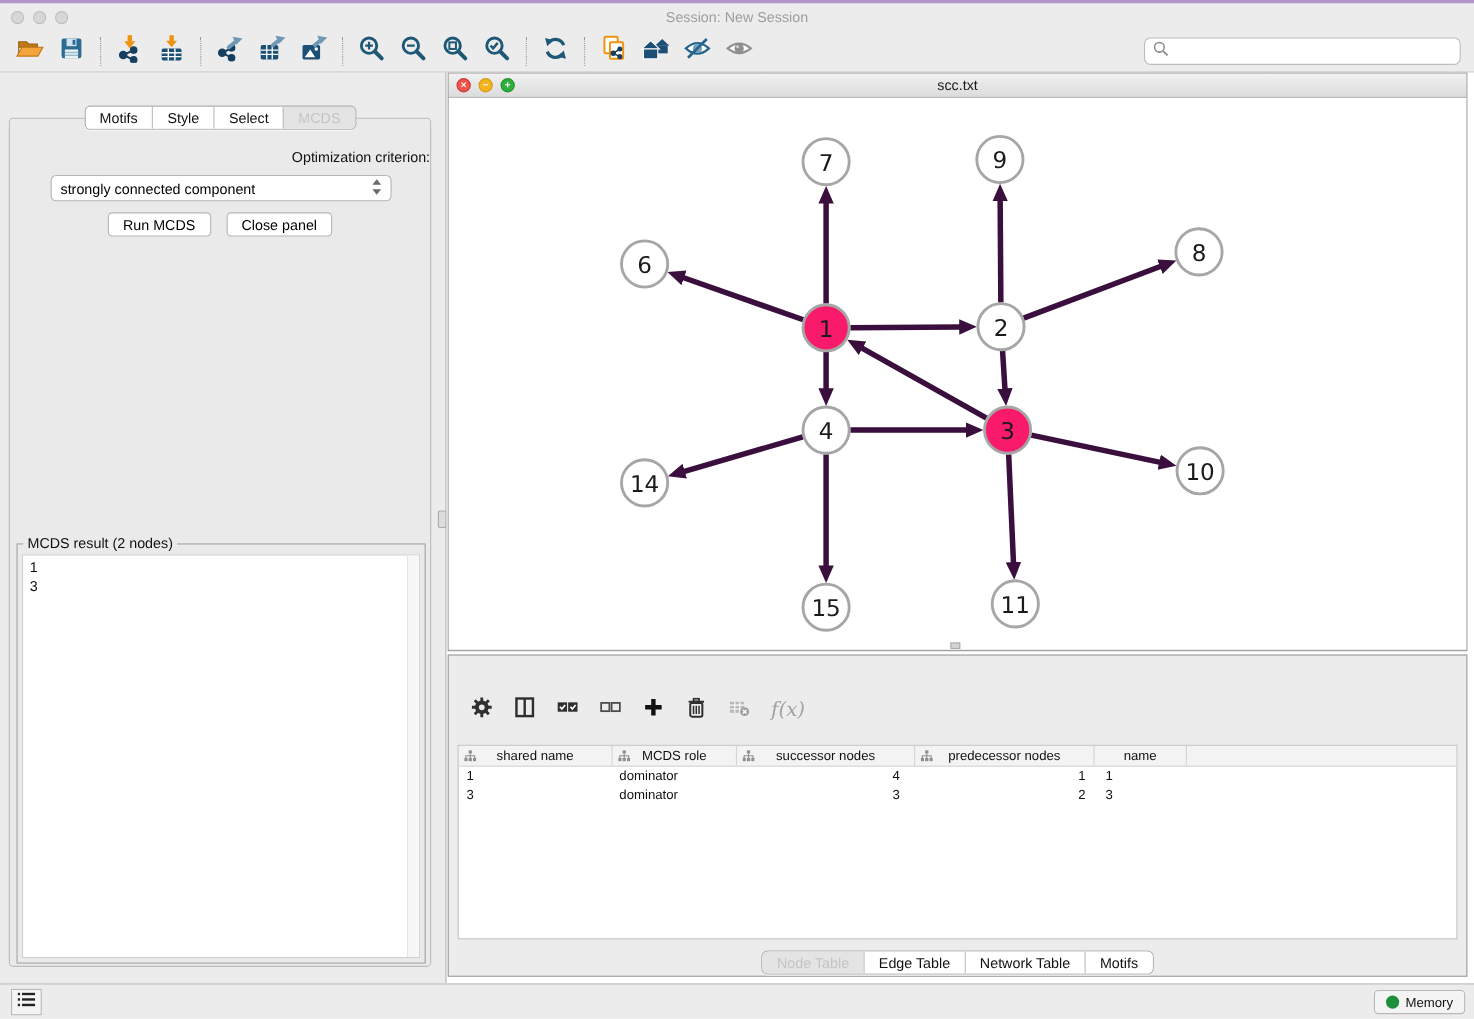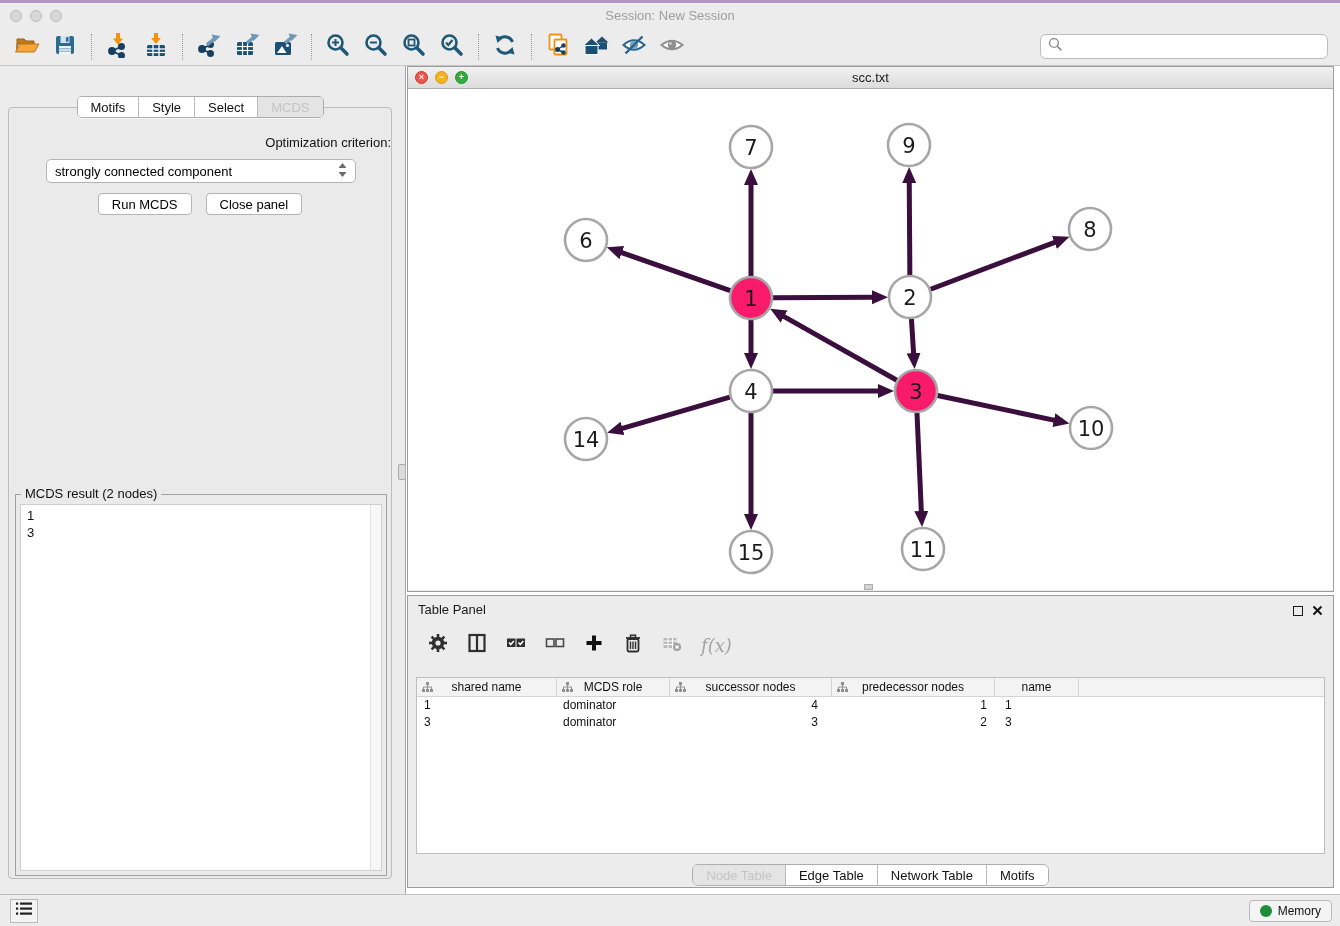--- a/index.html
+++ b/index.html
@@ -397,32 +397,20 @@
             <g>
               <circle cx="515" cy="460" r="21" fill="#ffffff" stroke="#a6a6a6" stroke-width="2.6"></circle>
               <text x="515" y="461" text-anchor="middle" dominant-baseline="central" font-size="21" fill="#1a1a1a" font-family="DejaVu Sans, sans-serif">11</text>
             </g>
           </svg>
         <div id="net-grip"></div>
       </div>
     </div>
 
     <div class="iframe-win" id="table-frame">
-      <div class="panel-header">
-        <span class="panel-title">Table Panel</span>
-        <span class="panel-btns">
-          <span class="float-ic"></span>
-          <span><svg width="11" height="11" viewBox="0 0 11 11">
-                <g stroke="#111" stroke-width="2">
-                  <line x1="1.5" y1="1.5" x2="9.5" y2="9.5"></line>
-                  <line x1="9.5" y1="1.5" x2="1.5" y2="9.5"></line>
-                </g>
-              </svg></span>
-        </span>
-      </div>
       <div id="tp-toolbar">
         <span class="tp-ic">
             <span><svg width="20" height="20" viewBox="0 0 20 20">
                 <g stroke="#2f2f2f" stroke-width="2.6">
                   <line x1="10" y1="1" x2="10" y2="19"></line>
                   <line x1="1" y1="10" x2="19" y2="10"></line>
                   <line x1="3.6" y1="3.6" x2="16.4" y2="16.4"></line>
                   <line x1="3.6" y1="16.4" x2="16.4" y2="3.6"></line>
                 </g>
                 <circle cx="10" cy="10" r="6.2" fill="#2f2f2f"></circle>

